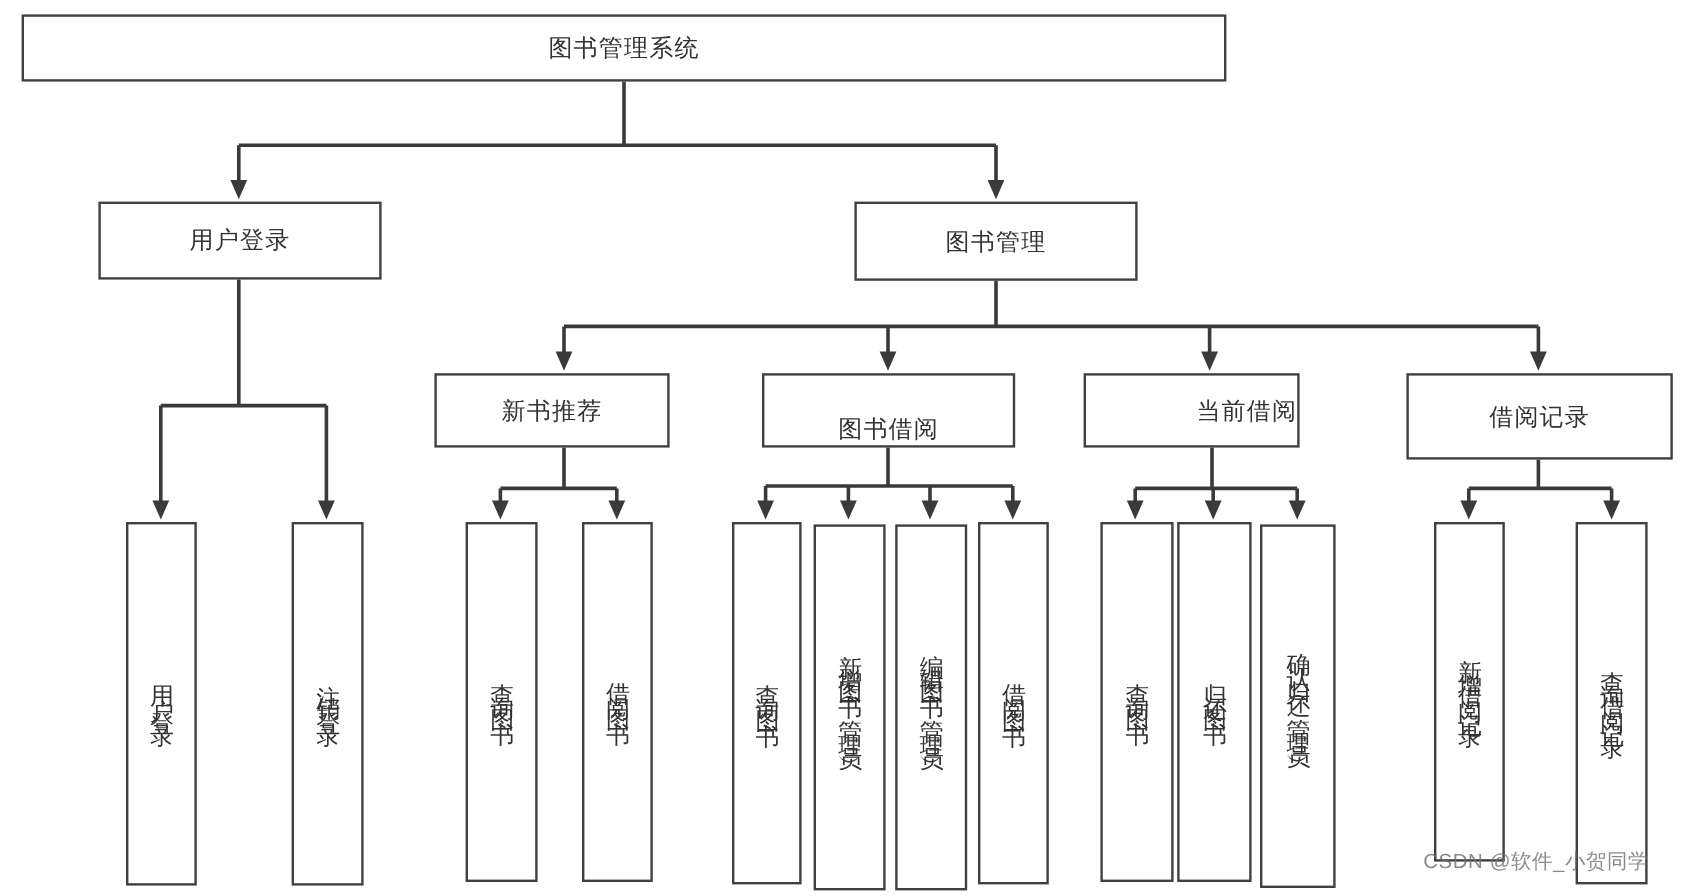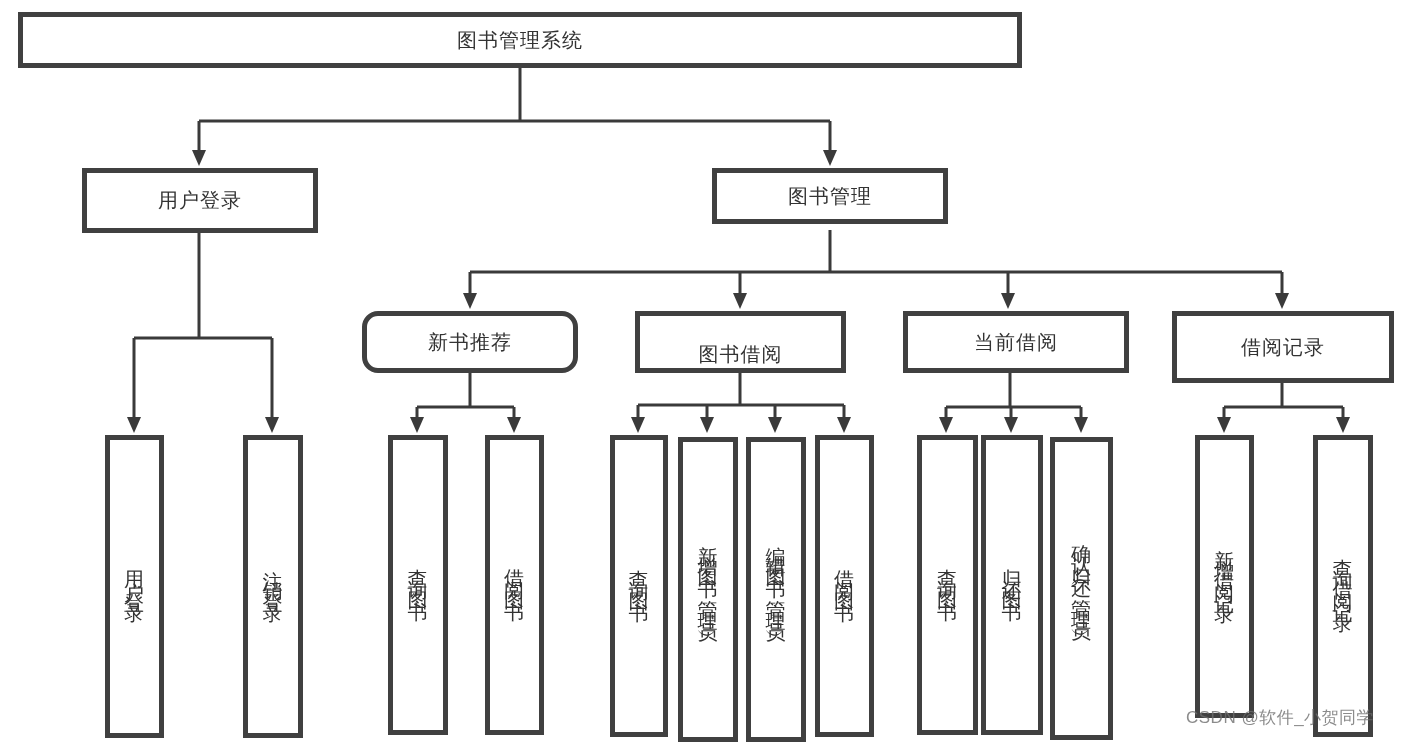--- a/index.html
+++ b/index.html
@@ -17,21 +17,21 @@
   }
   .connectors {
     position: absolute;
     left: 0;
     top: 0;
     z-index: 1;
   }
   .box {
     position: absolute;
     box-sizing: border-box;
-    border: 5px solid #404040;
+    border: 2px solid #404040;
     background: #ffffff;
     display: flex;
     align-items: center;
     justify-content: center;
     z-index: 2;
   }
   .hlabel {
     font-size: 20px;
     color: #333333;
     letter-spacing: 1px;
@@ -120,31 +120,31 @@
     </g>
   </svg>
 
   <div class="box" style="left:18px; top:12px; width:1004px; height:56px;">
     <span class="hlabel">图书管理系统</span>
   </div>
 
   <div class="box" style="left:82px; top:168px; width:236px; height:65px;">
     <span class="hlabel">用户登录</span>
   </div>
-  <div class="box" style="left:712px; top:168px; width:236px; height:56px;">
+  <div class="box" style="left:712px; top:168px; width:236px; height:66px;">
     <span class="hlabel">图书管理</span>
   </div>
 
-  <div class="box" style="left:362px; top:311px; width:216px; height:62px;border-radius:16px;">
+  <div class="box" style="left:362px; top:311px; width:196px; height:62px;">
     <span class="hlabel">新书推荐</span>
   </div>
   <div class="box" style="left:635px; top:311px; width:211px; height:62px;align-items:flex-end;">
     <span class="hlabel">图书借阅</span>
   </div>
-  <div class="box" style="left:903px; top:311px; width:226px; height:62px;">
+  <div class="box" style="left:903px; top:311px; width:180px; height:62px;justify-content:flex-end;">
     <span class="hlabel">当前借阅</span>
   </div>
   <div class="box" style="left:1172px; top:311px; width:222px; height:72px;">
     <span class="hlabel">借阅记录</span>
   </div>
 
   <div class="box" style="left:105px; top:435px; width:59px; height:303px;">
     <span class="vlabel">用户登录</span>
   </div>
   <div class="box" style="left:243px; top:435px; width:60px; height:303px;">

